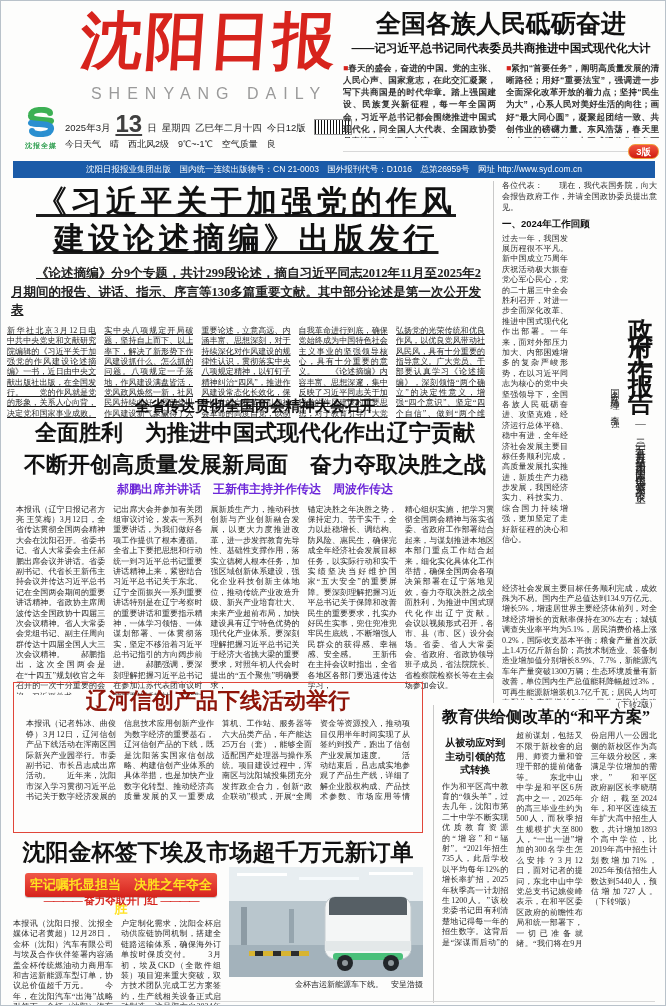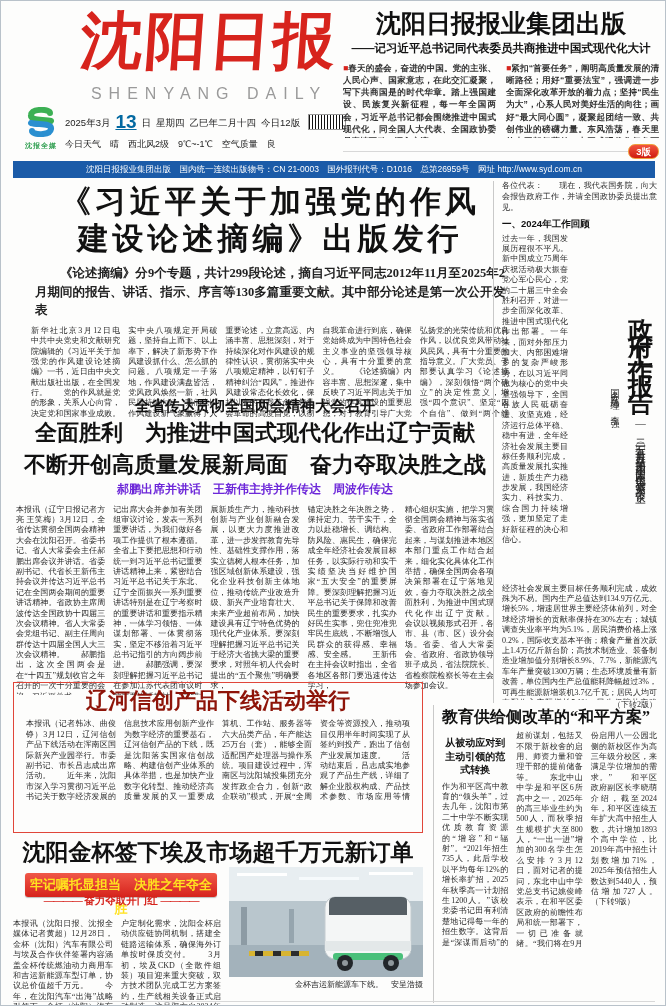--- a/index.html
+++ b/index.html
@@ -9,40 +9,40 @@
   
   .logo{position:absolute;left:10px;top:106px;width:60px;height:50px;text-align:center;}
   .logo-text{font:bold 7px/1.2 "Liberation Sans",sans-serif;color:#2e9e4f;margin-top:1px;letter-spacing:1px;}
   .title-cn{position:absolute;left:58px;top:6px;width:300px;text-align:center;
             font-family:"DejaVu Serif",serif;font-weight:bold;color:#d7241d;
             font-size:62px;line-height:1.1;transform:skewX(-4deg);letter-spacing:2px;}
   .title-en{position:absolute;left:58px;top:84px;width:300px;text-align:center;
             font:16px "Liberation Sans",sans-serif;color:#9a9a9a;letter-spacing:7px;}
   .dateline{position:absolute;left:64px;top:112px;width:290px;font:9.5px "Liberation Sans",sans-serif;
             color:#222;display:flex;align-items:flex-end;gap:5px;white-space:nowrap;}
-  .date-big{font-size:19px;font-weight:bold;color:#0369a1;line-height:.9;text-decoration:underline;}
+  .date-big{font-size:24px;font-weight:bold;color:#404040;line-height:.9;text-decoration:underline;}
   .barcode{width:36px;height:14px;margin-left:3px;
            background:repeating-linear-gradient(90deg,#111 0 1px,#fff 1px 3px);border:1px solid #999;}
   .weatherline{position:absolute;left:64px;top:137px;width:290px;font:9px "Liberation Sans",sans-serif;color:#222;}
   
   .top-article{position:absolute;left:342px;top:8px;width:316px;height:142px;
                border-bottom:1px solid #d8d8d8;}
   .ta-title{font:bold 25px/1.15 "Liberation Sans",sans-serif;text-align:center;color:#111;}
   .ta-sub{font:bold 11.5px/1.3 "Liberation Sans",sans-serif;text-align:center;color:#111;margin-top:3px;}
   .ta-cols{display:flex;gap:10px;margin-top:6px;height:76px;overflow:hidden;}
   .ta-col{flex:1;font:bold 8.6px/1.42 "Liberation Sans",sans-serif;color:#333;text-align:justify;}
   .bullet{color:#d7241d;}
   .page-badge{position:absolute;right:0;bottom:-8px;background:linear-gradient(#f2553e,#cf1c12);
               color:#fff;font:bold 9.5px/1 "Liberation Sans",sans-serif;padding:2px 7px;
               border-radius:7px;border:1px solid #f0a03c;}
   
   .blue-bar{position:absolute;left:12px;top:160px;width:642px;height:17px;background:#1b5ba8;
             color:#fff;font:8.5px/17px "Liberation Sans",sans-serif;text-align:center;}
   
-  .lead{position:absolute;left:30px;top:182px;width:478px;}
+  .lead{position:absolute;left:6px;top:182px;width:478px;text-decoration:underline;}
   .lead-h{font:bold 31px/1.2 "Liberation Sans",sans-serif;text-align:center;letter-spacing:4px;color:#111;}
   .lead-deck{font:600 12.5px/1.45 "Liberation Serif",serif;color:#222;margin:7px 4px 0 4px;
              text-align:justify;text-indent:2em;}
   .colrow{display:flex;gap:8px;overflow:hidden;}
   .bodycol{flex:1;font:8px/1.3 "Liberation Serif",serif;color:#2a2a2a;text-align:justify;overflow:hidden;}
   .lead .colrow{margin-top:7px;height:92px;}
   
   .conf{position:absolute;left:15px;top:396px;width:478px;}
   .conf-kicker{font:bold 15px/1.2 "Liberation Serif",serif;text-align:center;color:#111;}
   .conf-h{font:bold 22px/1.25 "Liberation Serif",serif;text-align:center;color:#111;margin-top:4px;}
@@ -116,21 +116,21 @@
       <span class="date-big">13</span>
       <span>日</span>
     <span>星期四</span>
     <span>乙巳年二月十四</span>
     <span>今日12版</span>
     <span class="barcode"></span>
   </div>
   <div class="weatherline">今日天气　晴　西北风2级　9℃~-1℃　空气质量　良</div>
 
   <div class="top-article">
-    <div class="ta-title">沈阳日报报业集团出版</div>
+    <div class="ta-title">全国各族人民砥砺奋进</div>
     <div class="ta-sub">——记习近平总书记同代表委员共商推进中国式现代化大计</div>
     <div class="ta-cols">
       <div class="ta-col"><span class="bullet">■</span><span>春天的盛会，奋进的中国。党的主张、人民心声、国家意志，在此交汇凝聚，写下共商国是的时代华章。踏上强国建设、民族复兴新征程，每一年全国两会，习近平总书记都会围绕推进中国式现代化，同全国人大代表、全国政协委员真情互动、深入交流</span></div>
       <div class="ta-col"><span class="bullet">■</span><span>紧扣“首要任务”，阐明高质量发展的清晰路径；用好“重要法宝”，强调进一步全面深化改革开放的着力点；坚持“民生为大”，心系人民对美好生活的向往；画好“最大同心圆”，凝聚起团结一致、共创伟业的磅礴力量。东风浩荡，春天里的中国朝气蓬勃，中国式现代化气象万千</span></div>
     </div>
     <div class="page-badge">3版</div>
   </div>
 
   <div class="blue-bar">沈阳日报报业集团出版　国内统一连续出版物号：CN 21-0003　国外报刊代号：D1016　总第26959号　网址 http://www.syd.com.cn</div>
 

